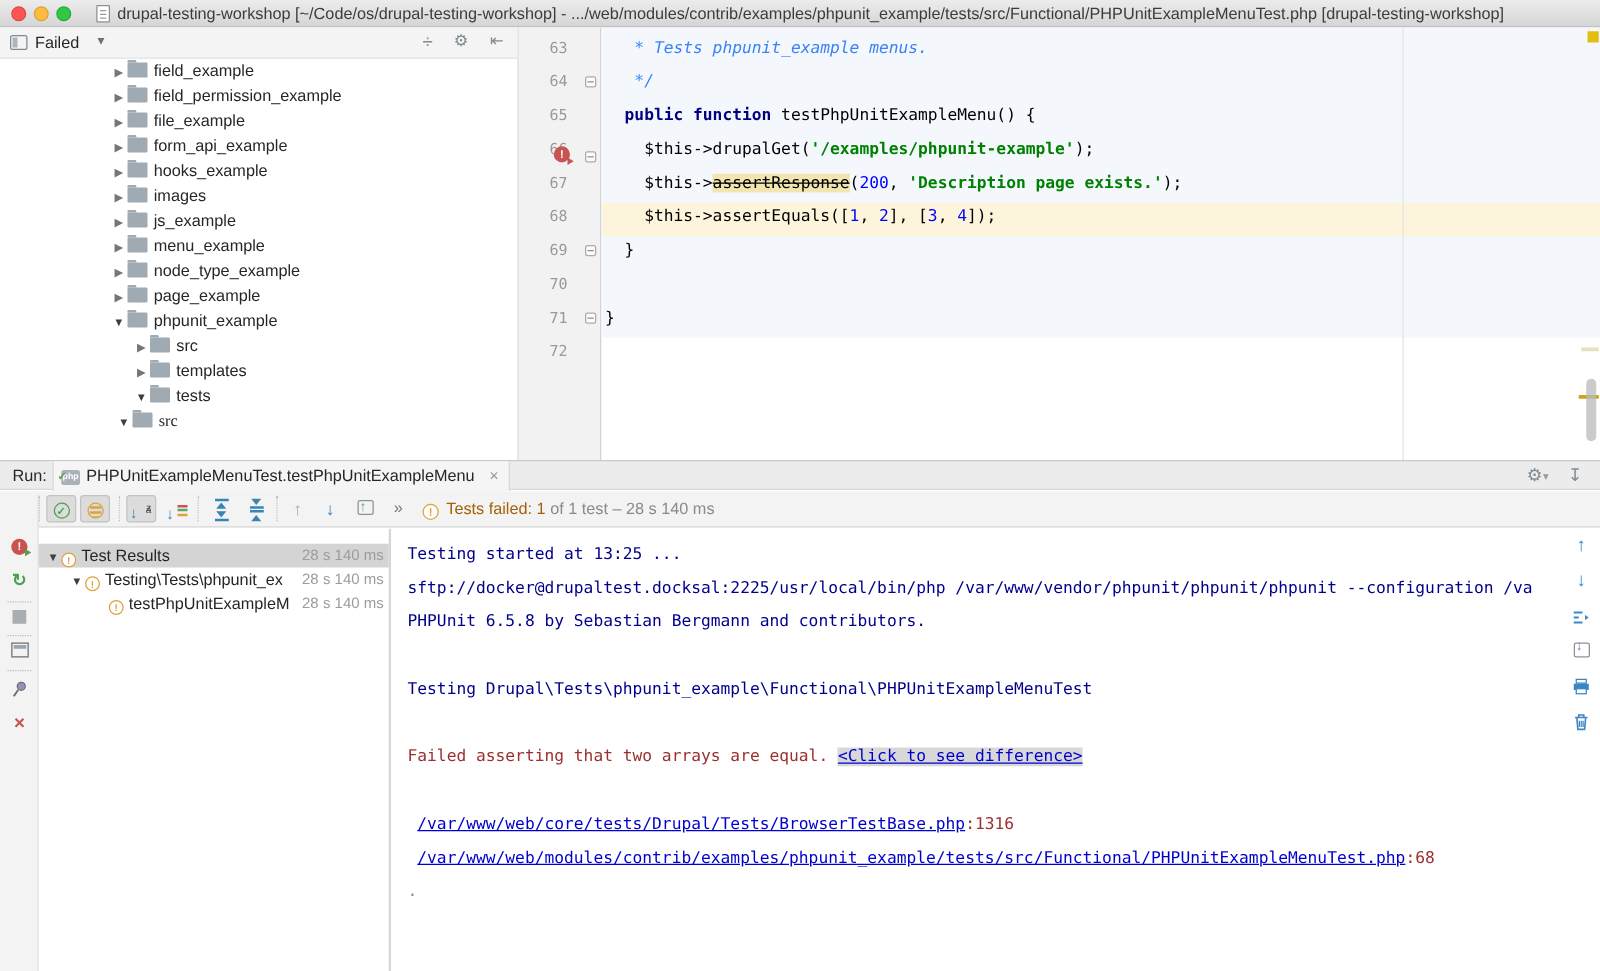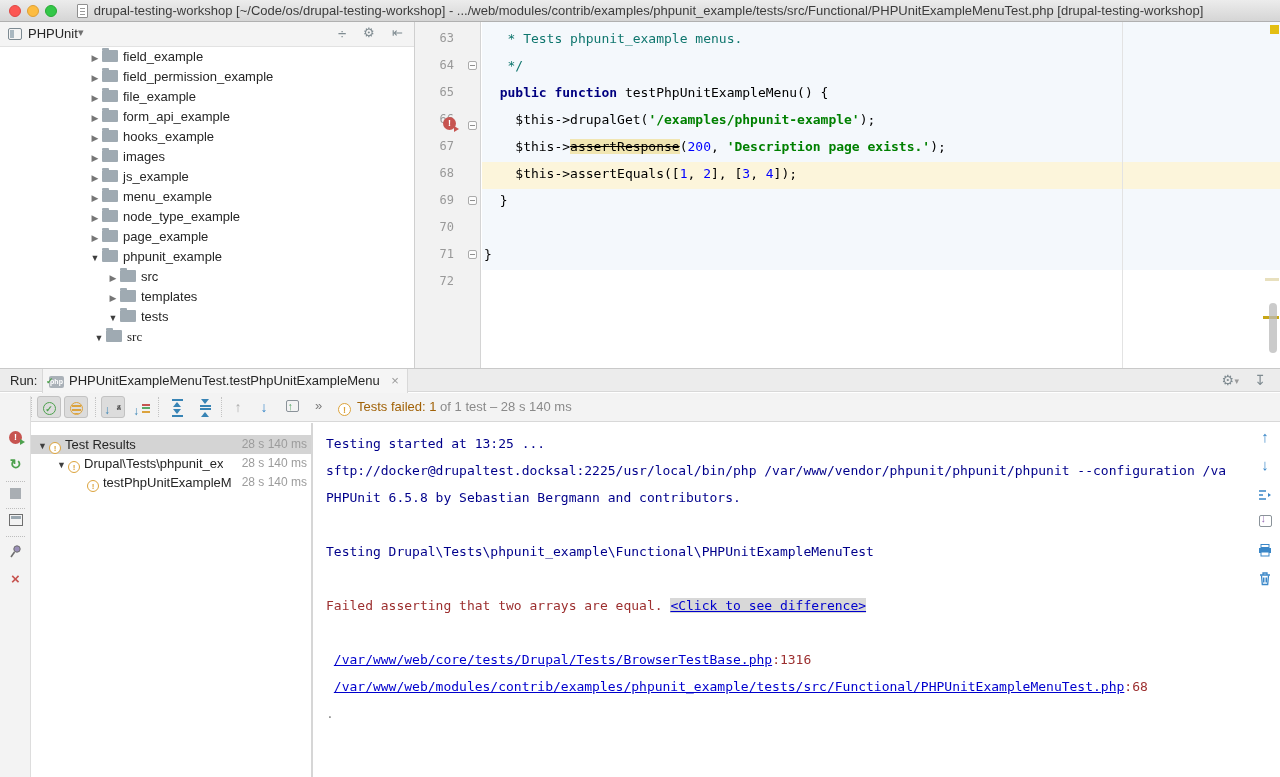--- a/index.html
+++ b/index.html
@@ -47,21 +47,21 @@
   #testfail-gutter:after { content:""; position:absolute; right:-3px; bottom:-2px; width:0; height:0;
     border-left:5px solid #C75450; border-top:3px solid transparent; border-bottom:3px solid transparent; }
   #scopebg { position:absolute; left:67px; top:0; right:0; height:248px; background:#F4F8FC; }
   #curline { position:absolute; left:67px; top:140px; right:0; height:27px; background:#FCF5DB; }
   #marginguide { position:absolute; left:707px; top:0; bottom:0; width:1px; background:#E3E3E3; }
   #code { position:absolute; left:69px; top:0; right:0; padding-top:3px; }
   .cl { height:27px; line-height:27px; white-space:pre; font-family:"DejaVu Sans Mono",monospace; font-size:13px; color:#000; }
   .kw { color:#000080; font-weight:bold; }
   .str { color:#008000; font-weight:bold; }
   .num { color:#0000FF; }
-  .cmt { color:#0f766e; }
+  .cmt { color:#3b82f6; font-style:italic; }
   .depr { text-decoration:line-through; background:#F1E6B2; }
   #ed-scroll { position:absolute; right:3px; top:281px; width:8px; height:50px; background:#B9B9B9; border-radius:4px; opacity:.75; }
   .stripe { position:absolute; right:1px; }
 
   
   #run { position:absolute; left:0; top:368px; width:1280px; height:409px; background:#fff; }
   #tabstrip { position:absolute; left:0; top:0; width:100%; height:24px; background:#ECECEC;
     border-top:1px solid #C9C9C9; border-bottom:1px solid #D8D8D8; font-size:13px; color:#262626; }
   #runlabel { position:absolute; left:10px; top:4px; }
   #runtab { position:absolute; left:42px; top:0; height:24px; padding:0 8px 0 26px; background:#F5F5F5;
@@ -142,21 +142,21 @@
 <div id="titlebar">
   <span class="light" style="left:9px;background:#FC5753;border:1px solid #DF4744;"></span>
   <span class="light" style="left:27px;background:#FDBC40;border:1px solid #DE9F34;"></span>
   <span class="light" style="left:45px;background:#33C748;border:1px solid #27AA35;"></span>
   <div id="titletext"><span class="docicon"></span><span>drupal-testing-workshop [~/Code/os/drupal-testing-workshop] - .../web/modules/contrib/examples/phpunit_example/tests/src/Functional/PHPUnitExampleMenuTest.php [drupal-testing-workshop]</span></div>
 </div>
 
 <div id="project">
   <div id="projhead">
     <span class="projtool"></span>
-    <span class="lbl">PHPUnit</span>
+    <span class="lbl">Failed</span>
     <span class="caret">▾</span>
     <span class="ph-ic" style="left:338px;">÷</span>
     <span class="ph-ic" style="left:363px;font-size:13px;">⚙</span>
     <span class="ph-ic" style="left:392px;font-size:13px;">⇤</span>
   </div>
   <div id="tree">
     <div class="trow i0"><span class="arr">▶</span><span class="folder"></span><span>field_example</span></div>
     <div class="trow i0"><span class="arr">▶</span><span class="folder"></span><span>field_permission_example</span></div>
     <div class="trow i0"><span class="arr">▶</span><span class="folder"></span><span>file_example</span></div>
     <div class="trow i0"><span class="arr">▶</span><span class="folder"></span><span>form_api_example</span></div>
@@ -267,21 +267,21 @@
           </svg></span>
       <span class="ls-ic" style="top:174px;color:#C75450;font-weight:bold;font-size:15px;">×</span>
     </div>
 
     <div id="runtree">
       <div class="rrow sel" style="padding-left:5px;">
         <span class="arr">▼</span><span class="warnc2">!</span><span class="lab">Test Results</span>
         <span class="dur">28 s 140 ms</span>
       </div>
       <div class="rrow" style="padding-left:24px;">
-        <span class="arr">▼</span><span class="warnc2">!</span><span class="lab">Drupal\Tests\phpunit_ex</span>
+        <span class="arr">▼</span><span class="warnc2">!</span><span class="lab">Testing\Tests\phpunit_ex</span>
         <span class="dur">28 s 140 ms</span>
       </div>
       <div class="rrow" style="padding-left:56px;">
         <span class="warnc2">!</span><span class="lab">testPhpUnitExampleM</span>
         <span class="dur">28 s 140 ms</span>
       </div>
     </div>
     <div id="treesep"></div>
 
     <div id="console">

